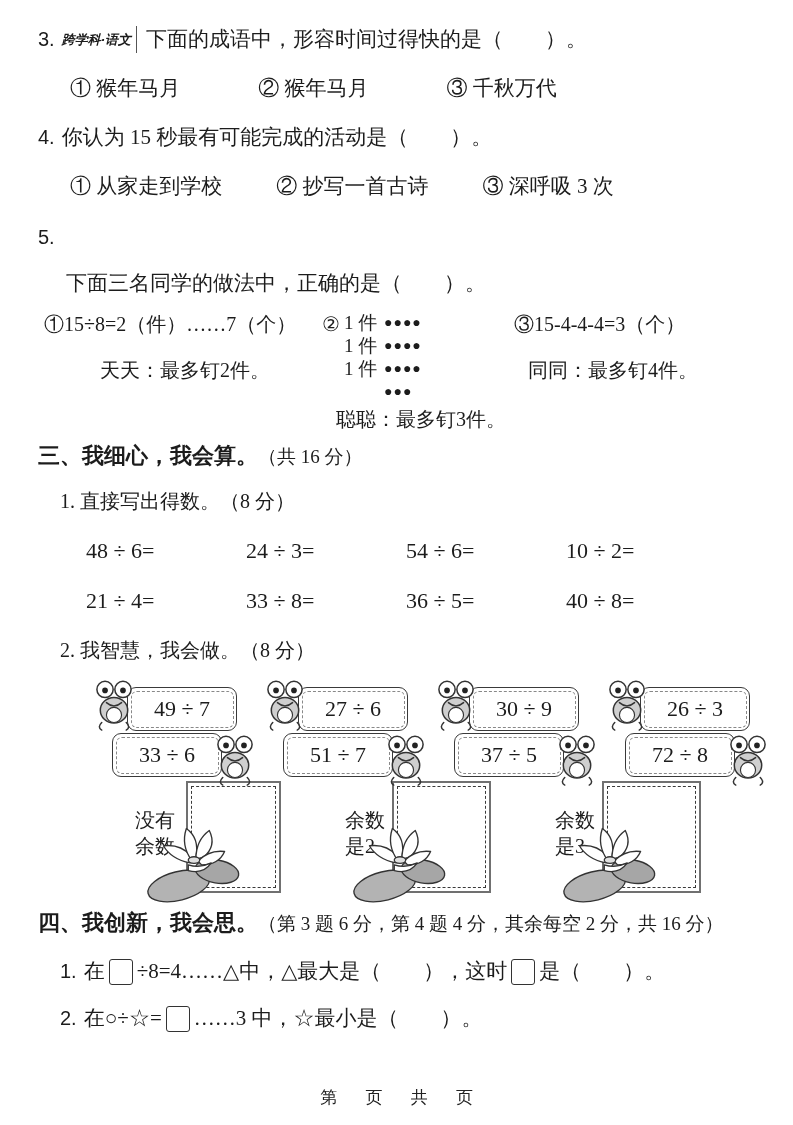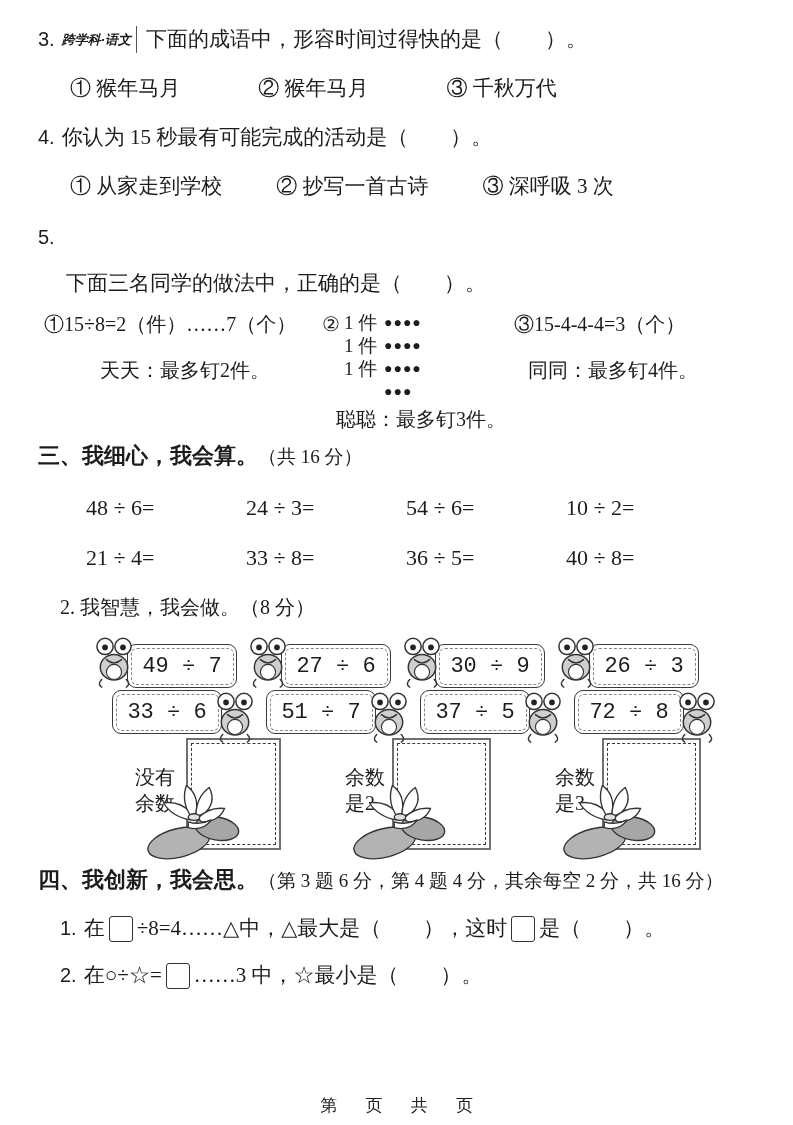--- a/index.html
+++ b/index.html
@@ -56,21 +56,21 @@
   .sub-line.second { margin-top:23px; }
 
   
   .calc-grid {
     display:grid; grid-template-columns:repeat(4,160px);
     row-gap:24px; margin-top:24px; padding-left:48px;
     font-size:22px; line-height:26px;
   }
 
   
-  .frog-row { display:flex; align-items:center; margin-top:24px; gap:9px;font-family:Liberation Mono, monospace; }
+  .frog-row { display:flex; align-items:center; margin-top:24px; gap:26px; }
   .frog-row.r1 { padding-left:54px; }
   .frog-row.r2 { margin-top:2px; padding-left:74px; }
   .frog-group { display:flex; align-items:center; }
   .frog-svg { width:44px; height:51px; flex:0 0 auto; }
   .frog-left  .frog-svg { margin-right:-9px; margin-top:-8px; position:relative; z-index:2; }
   .frog-right .frog-svg { margin-left:-9px; margin-bottom:-10px; position:relative; z-index:2; }
   .frog-card {
     position:relative; width:110px; height:44px;
     border:1.5px solid #3a3a3a; border-radius:9px; background:#fff;
     display:flex; align-items:center; justify-content:center;
@@ -91,21 +91,21 @@
 
   
   .s4-line { display:flex; align-items:center; margin-top:20px; padding-left:22px; font-size:21px; line-height:27px; white-space:nowrap; }
   .s4-line .q-num { align-self:baseline; }
   .blank-box {
     display:inline-block; width:24px; height:26px;
     border:1.5px solid #333; border-radius:3px; margin:0 4px; background:#fff; flex:0 0 auto;
   }
 
   .footer {
-    position:absolute; left:0; right:0; bottom:8px;
+    position:absolute; left:0; right:0; bottom:16px;
     text-align:center; font-size:17px; letter-spacing:12px; text-indent:12px;
     color:#222;
   }
 </style>
 </head>
 <body>
 
 <svg width="0" height="0" style="position:absolute" aria-hidden="true">
   <symbol id="frog" viewBox="0 0 46 54">
     <g stroke="#333" stroke-width="1.6" fill="#cfcfcf" stroke-linecap="round">
@@ -198,20 +198,21 @@
       <div>③15-4-4-4=3（个）</div>
       <div class="m-answer">同同：最多钉4件。</div>
     </div>
   </div>
 
   <div class="sec-heading s3">
     <span class="sec-title">三、我细心，我会算。</span>
     <span class="sec-score">（共 16 分）</span>
   </div>
 
+  <div class="sub-line">1. 直接写出得数。（8 分）</div>
 
   <div class="calc-grid">
     <span>48 ÷ 6=</span>
     <span>24 ÷ 3=</span>
     <span>54 ÷ 6=</span>
     <span>10 ÷ 2=</span>
     <span>21 ÷ 4=</span>
     <span>33 ÷ 8=</span>
     <span>36 ÷ 5=</span>
     <span>40 ÷ 8=</span>

